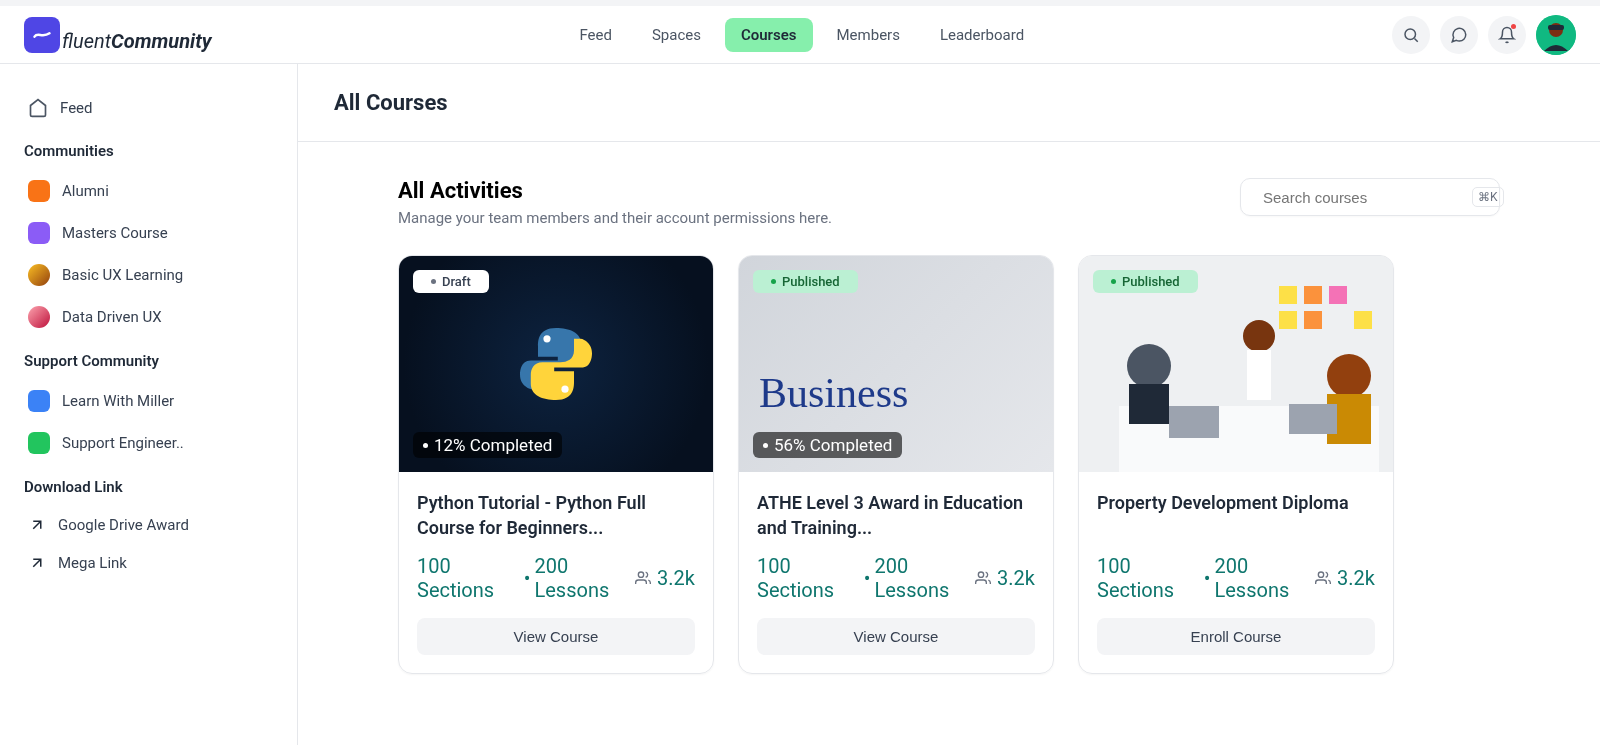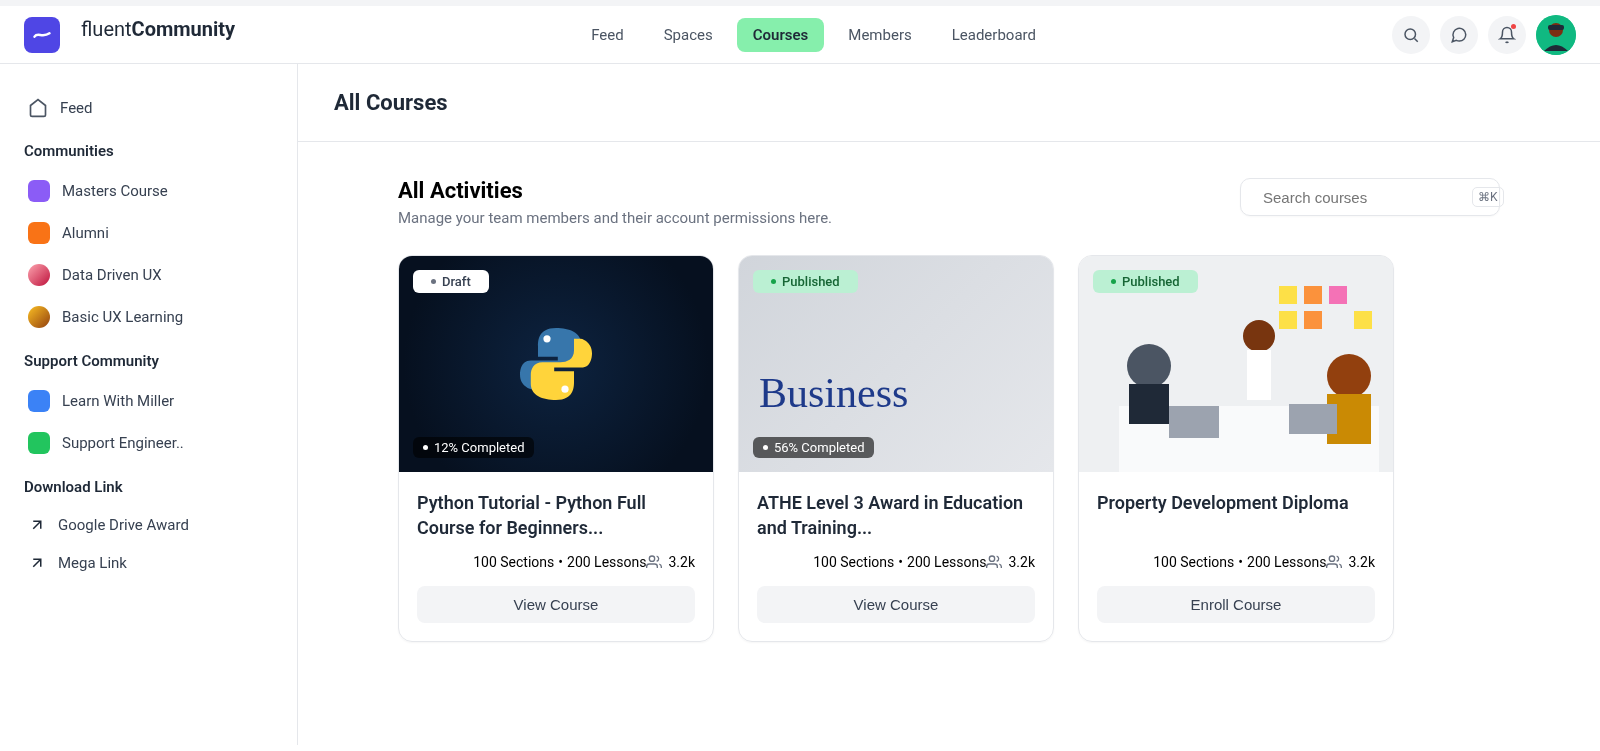--- a/index.html
+++ b/index.html
@@ -1,20 +1,20 @@
 <!DOCTYPE html>
 <html><head>
   <meta charset="utf-8">
   <style>
     * { margin: 0; padding: 0; box-sizing: border-box; }
     body { font-family: -apple-system, BlinkMacSystemFont, 'Segoe UI', Roboto, sans-serif; background: #fff; color: #1a1a1a; }
     
     
     .header { height: 64px; border-bottom: 1px solid #e5e7eb; display: flex; align-items: center; padding: 0 24px; justify-content: space-between; border-top: 6px solid #f3f4f6; }
-    .logo-section { display: flex; align-items: flex-start; gap: 21px; }
+    .logo-section { display: flex; align-items: flex-end; gap: 2px; font-style: italic; }
     .logo-icon { width: 36px; height: 36px; background: #4f46e5; border-radius: 8px; display: flex; align-items: center; justify-content: center; }
     .logo-text { font-size: 20px; color: #1f2937; font-weight: 400; }
     .logo-text strong { font-weight: 700; }
     .nav { display: flex; gap: 8px; }
     .nav-item { padding: 8px 16px; border-radius: 8px; color: #4b5563; font-size: 15px; cursor: pointer; }
     .nav-item.active { background: #86efac; color: #1f2937; font-weight: 600; }
     .header-actions { display: flex; align-items: center; gap: 10px; }
     .icon-btn { width: 38px; height: 38px; border-radius: 50%; background: #f3f4f6; display: flex; align-items: center; justify-content: center; cursor: pointer; position: relative; }
     .icon-btn .dot { position: absolute; top: 8px; right: 10px; width: 5px; height: 5px; background: #ef4444; border-radius: 50%; }
     .avatar { width: 40px; height: 40px; border-radius: 50%; background: linear-gradient(135deg, #34d399, #10b981); display: flex; align-items: center; justify-content: center; overflow: hidden; }
@@ -48,25 +48,25 @@
     
     .cards { display: flex; gap: 24px; }
     .card { width: 316px; border: 1px solid #e5e7eb; border-radius: 14px; overflow: hidden; box-shadow: 0 1px 2px rgba(0,0,0,0.04); }
     .card-img { height: 216px; position: relative; background: #111827; display: flex; align-items: center; justify-content: center; }
     .badge-status { position: absolute; top: 14px; left: 14px; padding: 4px 18px; border-radius: 6px; font-size: 13px; font-weight: 500; display: flex; align-items: center; gap: 6px; }
     .badge-status.draft { background: #fff; color: #374151; }
     .badge-status.published { background: #bbf0d3; color: #166534; }
     .badge-status .bdot { width: 5px; height: 5px; border-radius: 50%; }
     .badge-status.draft .bdot { background: #6b7280; }
     .badge-status.published .bdot { background: #16a34a; }
-    .badge-progress { position: absolute; bottom: 14px; left: 14px; background: rgba(0,0,0,0.6); color: #fff; padding: 3px 10px; border-radius: 6px; font-size: 13px; display: flex; align-items: center; gap: 6px; }
+    .badge-progress { position: absolute; bottom: 14px; left: 14px; background: rgba(0,0,0,0.6); color: #fff; padding: 3px 10px; border-radius: 6px; font-size: 17px; display: flex; align-items: center; gap: 6px; }
     .badge-progress::before { content: ""; width: 5px; height: 5px; border-radius: 50%; background: #fff; }
     .card-body { padding: 18px; }
     .card-title { font-size: 18px; font-weight: 600; color: #1f2937; line-height: 1.4; height: 52px; overflow: hidden; margin-bottom: 12px; }
-    .card-meta { display: flex; justify-content: flex-end; align-items: center; color: #000000; font-size: 14px; margin-bottom: 16px; }
+    .card-meta { display: flex; justify-content: center; align-items: center; color: #0f766e; font-size: 20px; margin-bottom: 16px; }
     .card-meta .left { display: flex; align-items: center; gap: 4px; }
     .card-meta .right { display: flex; align-items: center; gap: 6px; }
     .card-btn { width: 100%; padding: 10px; background: #f3f4f6; border: none; border-radius: 8px; font-size: 15px; color: #374151; cursor: pointer; font-weight: 500; }
 
     
     .img1 { background: radial-gradient(circle at 50% 50%, #0d2340 0%, #06101f 80%); position: relative; }
     .img2 { background: linear-gradient(135deg, #d1d5db 0%, #e5e7eb 100%); }
     .img3 { background: linear-gradient(135deg, #f3f4f6 0%, #e5e7eb 100%); }
     .biz-text { position:absolute; left:20px; bottom:55px; font-family: Georgia, serif; font-size:42px; color:#1e3a8a; font-weight:400; }
   </style>
@@ -128,35 +128,35 @@
   <div class="sidebar">
     <div class="sidebar-item">
       <svg width="20" height="20" viewBox="0 0 24 24" fill="none" stroke="#4b5563" stroke-width="2">
         <path d="M3 9l9-7 9 7v11a2 2 0 01-2 2H5a2 2 0 01-2-2z"></path>
       </svg>
       <span>Feed</span>
     </div>
 
     <div class="sidebar-section-title">Communities</div>
     <div class="sidebar-item">
+      <span class="color-chip" style="background:#f97316"></span>
+      <span>Alumni</span>
+    </div>
+    <div class="sidebar-item">
       <span class="color-chip" style="background:#8b5cf6"></span>
       <span>Masters Course</span>
     </div>
-    <div class="sidebar-item">
-      <span class="color-chip" style="background:#f97316"></span>
-      <span>Alumni</span>
-    </div>
-
+
+    <div class="sidebar-item">
+      <span class="mini-avatar" style="background:linear-gradient(135deg,#fbbf24,#92400e)"></span>
+      <span>Basic UX Learning</span>
+    </div>
     <div class="sidebar-item">
       <span class="mini-avatar" style="background:linear-gradient(135deg,#fda4af,#be123c)"></span>
       <span>Data Driven UX</span>
-    </div>
-    <div class="sidebar-item">
-      <span class="mini-avatar" style="background:linear-gradient(135deg,#fbbf24,#92400e)"></span>
-      <span>Basic UX Learning</span>
     </div>
 
     <div class="sidebar-section-title">Support Community</div>
     <div class="sidebar-item">
       <span class="color-chip" style="background:#3b82f6"></span>
       <span>Learn With Miller</span>
     </div>
     <div class="sidebar-item">
       <span class="color-chip" style="background:#22c55e"></span>
       <span>Support Engineer..</span>

